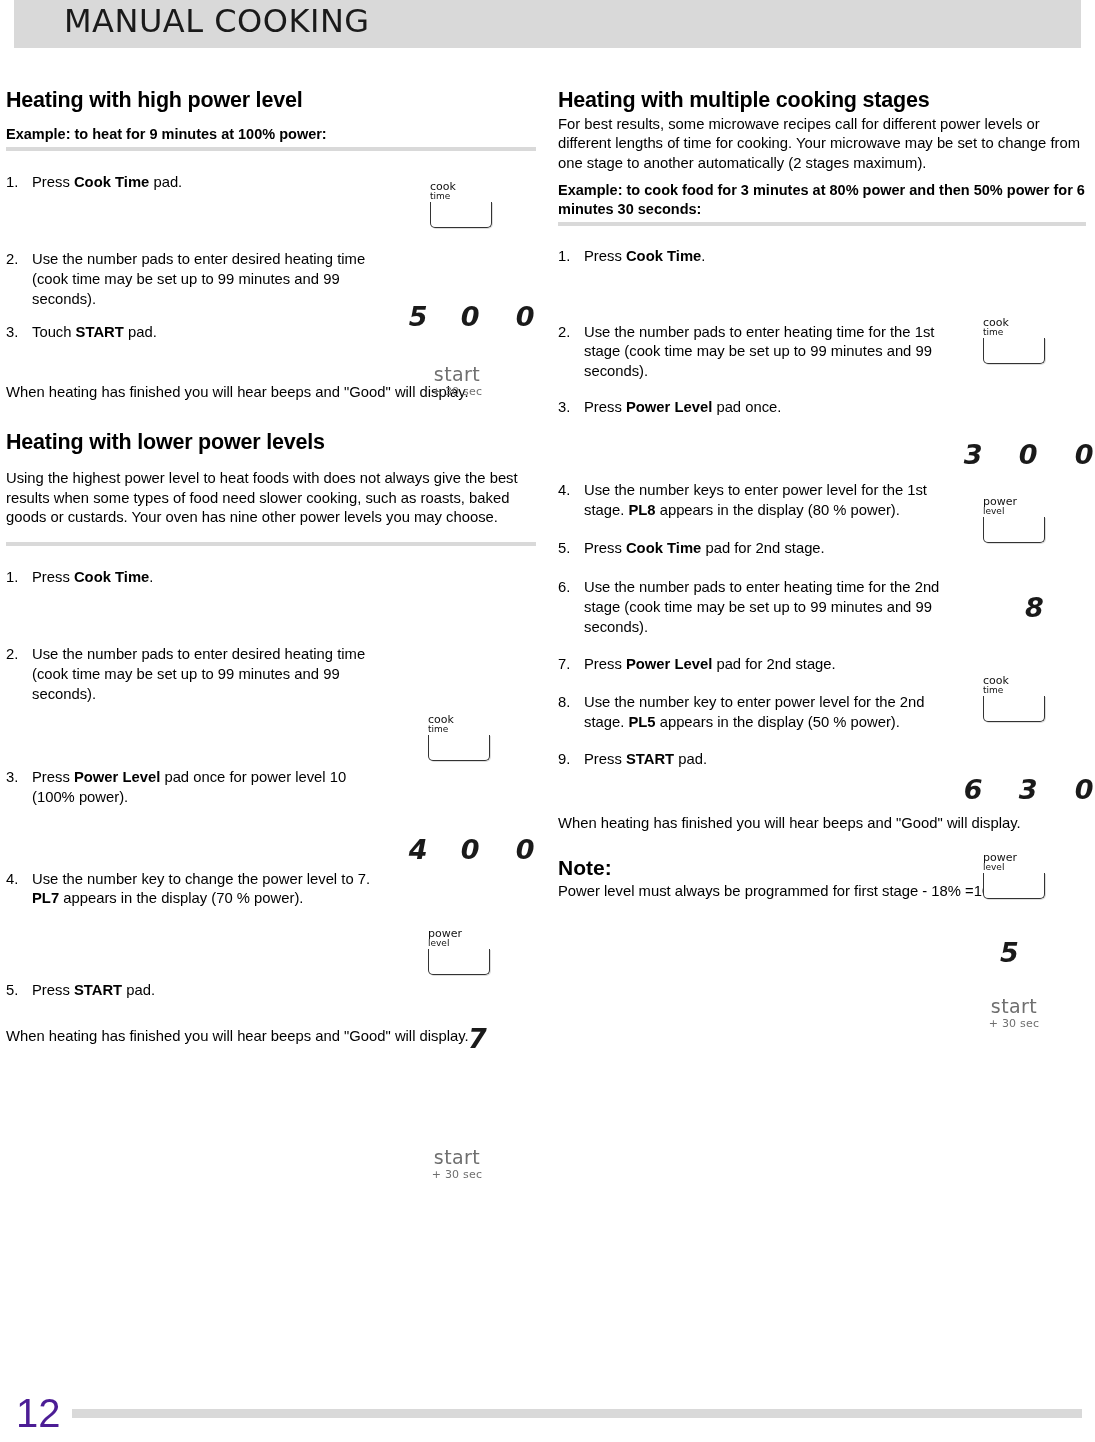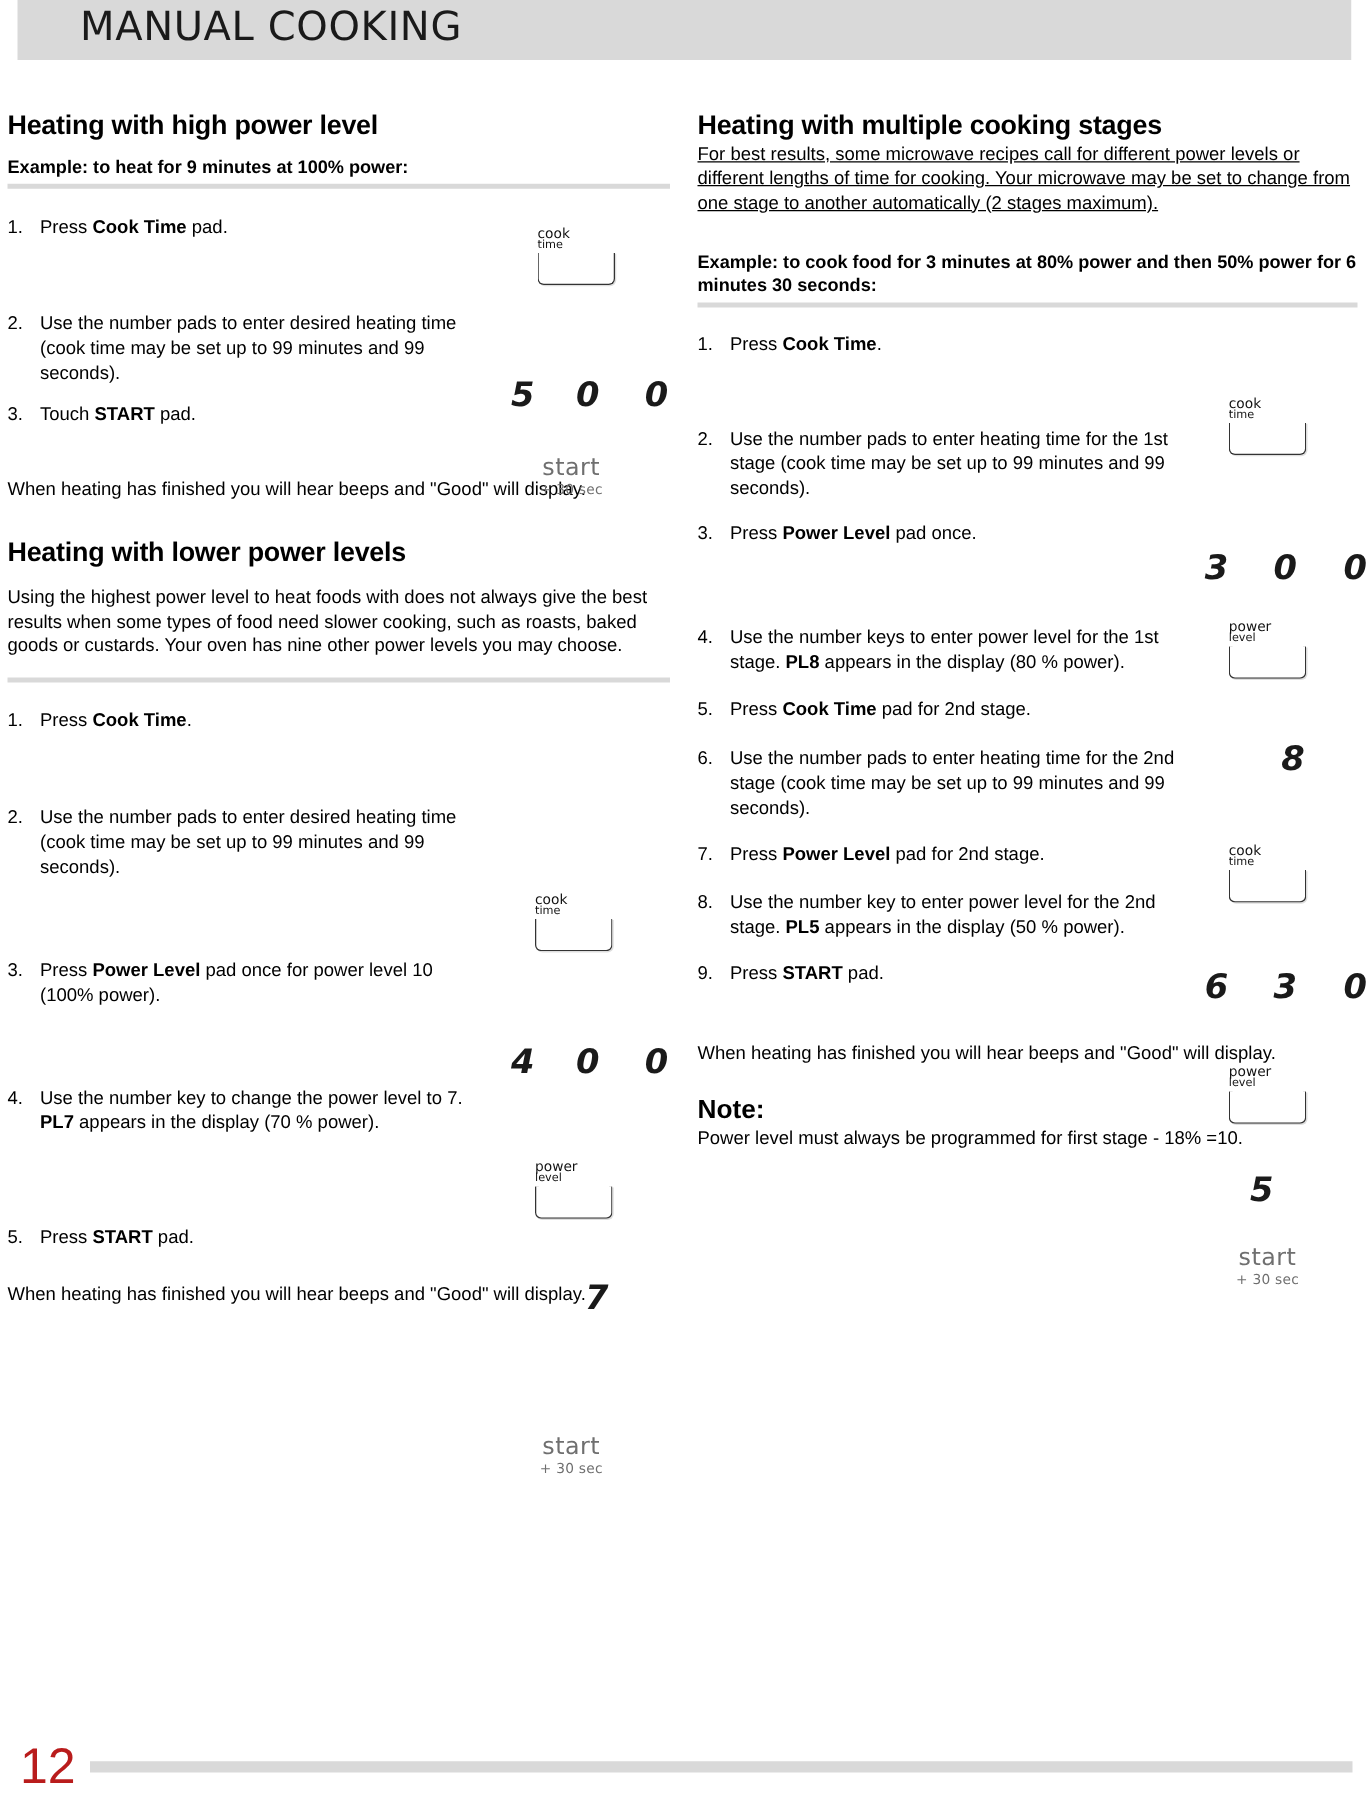--- a/index.html
+++ b/index.html
@@ -141,21 +141,21 @@
   .footer-band {
     position: absolute;
     left: 72px; bottom: 24px;
     width: 1010px; height: 9px;
     background: #d9d9d9;
   }
   .page-num {
     position: absolute;
     left: 16px; bottom: 6px;
     font-size: 40px;
-    color: #b91c1c;
+    color: #4c1d95;
     font-family: "Liberation Sans", sans-serif;
   }
   .note-title { font-size: 21px; font-weight: bold; margin: 0 0 2px 0; }
 </style>
 </head>
 <body>
 
 <div class="header-band"></div>
 <div class="header-title">MANUAL COOKING</div>
 
@@ -252,21 +252,21 @@
   <div class="kbox"></div>
 </div>
 <div class="digits" style="left:468px; top:1023px;">7</div>
 <div class="startkey" style="left:410px; top:1148px;">
   <div class="sword">start</div>
   <div class="ssub">+ 30 sec</div>
 </div>
 
 <div class="col col-right">
   <h2 class="sec" style="margin-bottom:2px;">Heating with multiple cooking stages</h2>
-  <div class="para" style="margin-bottom:28px;text-decoration:underline;">For best results, some microwave recipes call for different power levels or different lengths of time for cooking. Your microwave may be set to change from one stage to another automatically (2 stages maximum).</div>
+  <div class="para" style="margin-bottom:8px;">For best results, some microwave recipes call for different power levels or different lengths of time for cooking. Your microwave may be set to change from one stage to another automatically (2 stages maximum).</div>
 
   <div class="example-line">Example: to cook food for 3 minutes at 80% power and then 50% power for 6 minutes 30 seconds:</div>
   <div class="rule"></div>
 
   <div style="height:9px"></div>
 
   <div class="step" style="margin-bottom:56px; padding-right:110px;">
     <div class="num">1.</div>
     <div class="txt">Press <b>Cook Time</b>.</div>
   </div>

